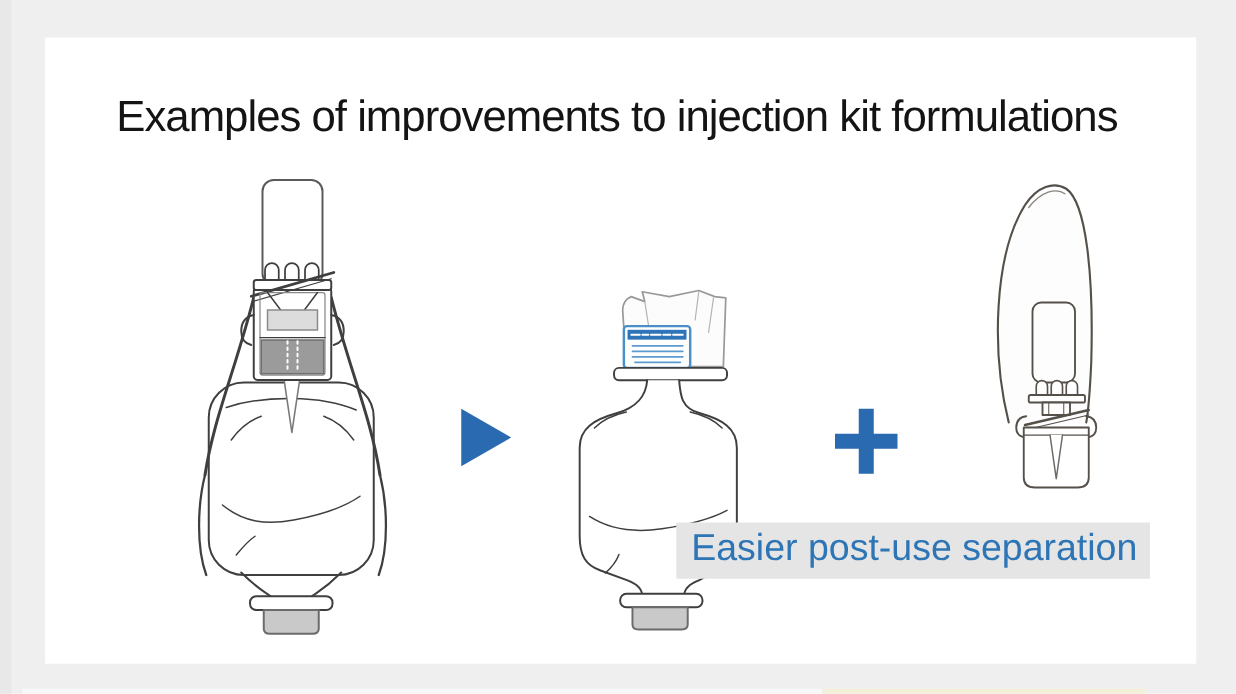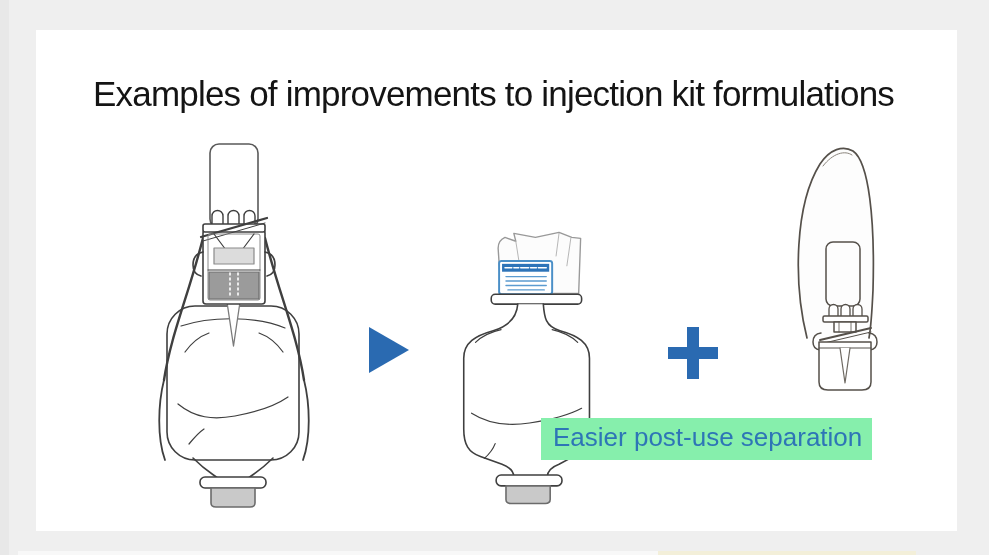--- a/index.html
+++ b/index.html
@@ -10,22 +10,22 @@
   .title{position:absolute;left:57px;top:44px;margin:0;
          font-size:35px;font-weight:500;letter-spacing:-0.8px;color:#141414;
          font-family:"Liberation Sans", sans-serif;}
   .illus{position:absolute;}
   .illus-left{left:115px;top:112px;width:160px;height:366px;}
   .arrow-svg{position:absolute;left:332px;top:296px;width:42px;height:48px;}
   .illus-mid{left:413px;top:196px;width:167px;height:282px;}
   .plus-svg{position:absolute;left:631px;top:296px;width:52px;height:54px;}
   .illus-right{left:740px;top:112px;width:106px;height:253px;}
   .caption{position:absolute;left:505px;top:388px;z-index:5;
-           background:#86efac;padding:4px 10px 7px 12px;
-           font-size:26px;color:#2e75b6;white-space:nowrap;}
+           background:#e5e5e5;padding:4px 10px 7px 12px;
+           font-size:30px;color:#2e75b6;white-space:nowrap;}
   .sliver{position:absolute;top:551px;height:4px;}
   .sliver-a{left:18px;width:640px;background:#f8f8f8;}
   .sliver-b{left:658px;width:258px;background:#f3efd9;}
 </style>
 </head>
 <body>
 
 <div class="page">
   <div class="left-edge"></div>
 

